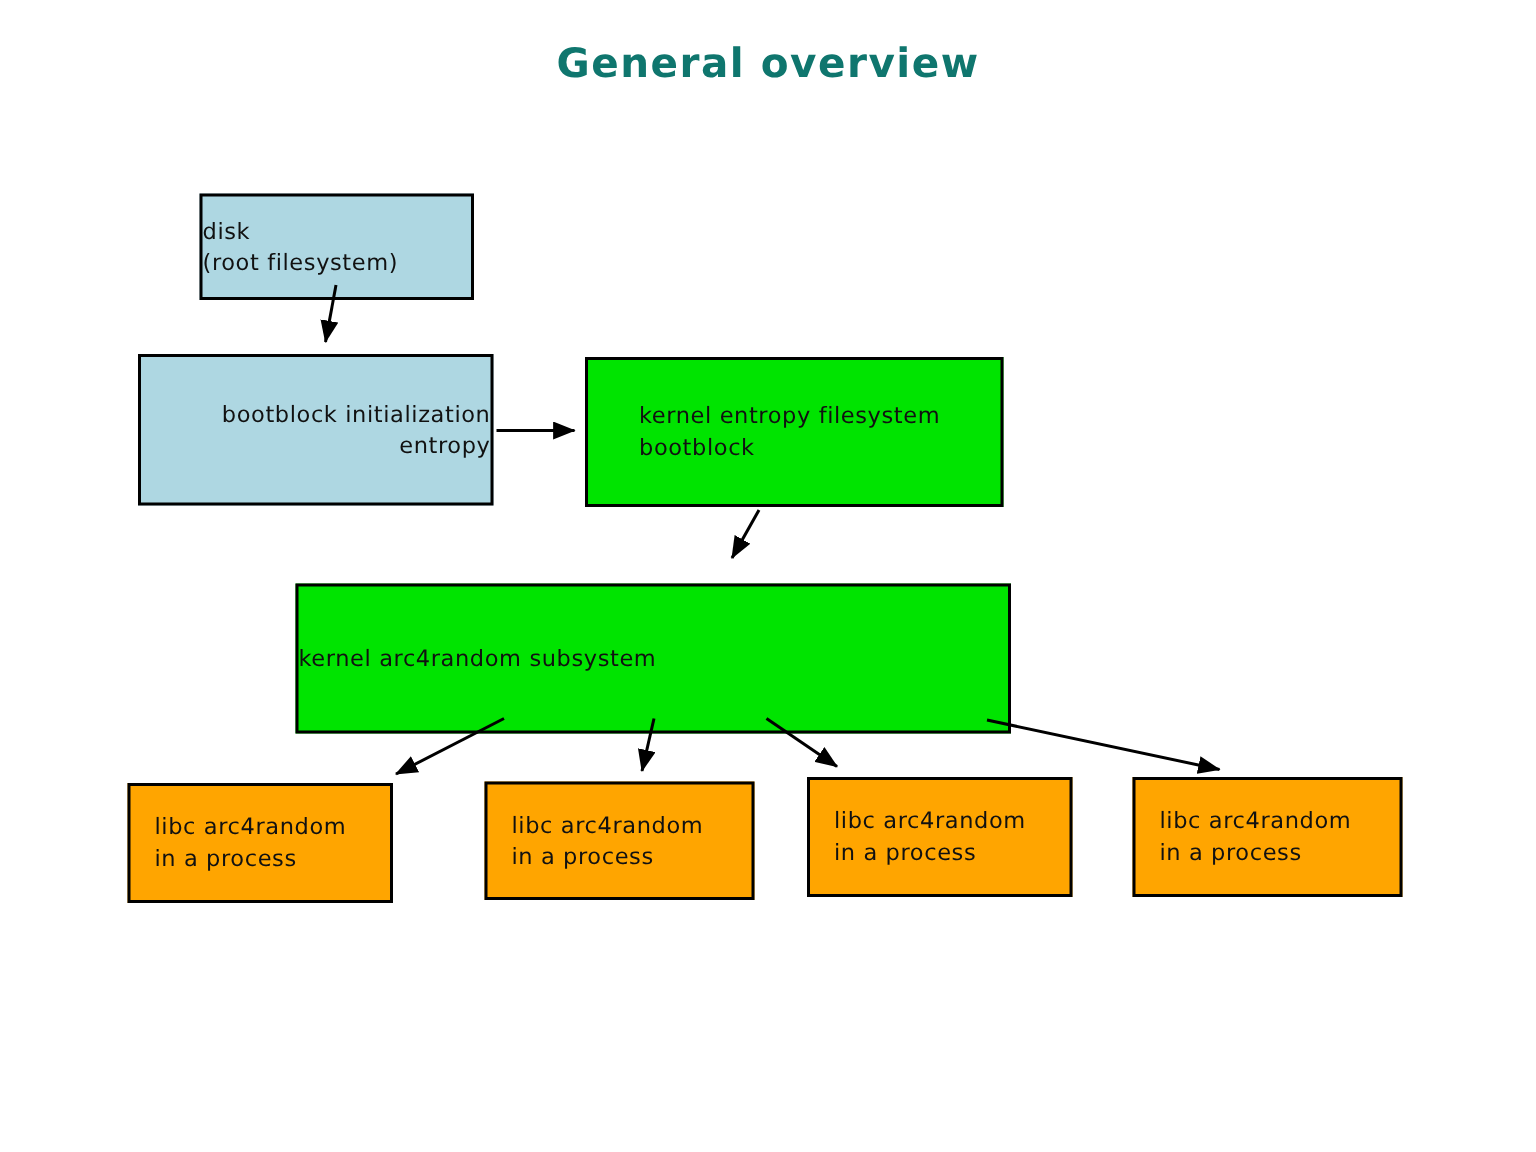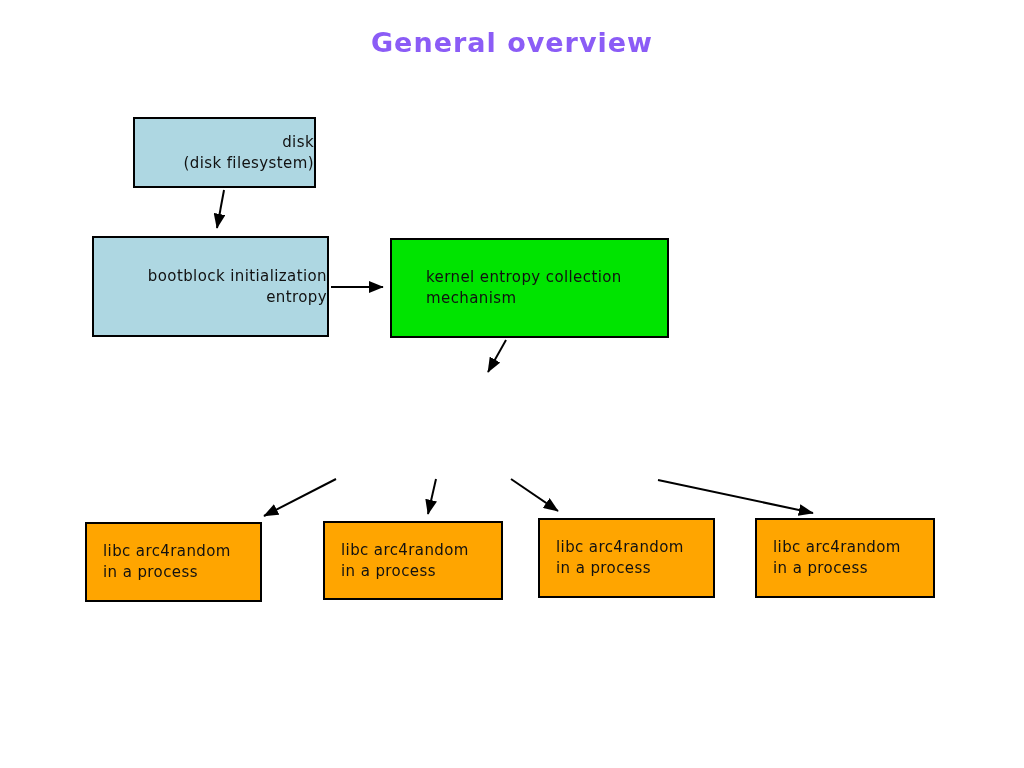--- a/index.html
+++ b/index.html
@@ -22,21 +22,21 @@
   }
   .title {
     position: absolute;
     top: 27px;
     left: 0;
     width: 100%;
     text-align: center;
     font-size: 27px;
     font-weight: bold;
     letter-spacing: 1px;
-    color: #8b5cf6;
+    color: #0f766e;
   }
   .edges {
     position: absolute;
     left: 0;
     top: 0;
     width: 1024px;
     height: 768px;
     z-index: 3;
     pointer-events: none;
   }
@@ -48,21 +48,21 @@
     letter-spacing: 0.4px;
     line-height: 21px;
     display: flex;
     flex-direction: column;
     justify-content: center;
     z-index: 2;
   }
   .node.blue   { background: var(--node-blue); }
   .node.green  { background: var(--node-green); }
   .node.orange { background: var(--node-orange); padding-left: 16px; }
-  .node.center { text-align: right; }
+  .node.center { text-align: left; margin-top: 12px; }
   .node span { display: block; }
 
   .disk      { left: 133px; top: 117px; width: 183px; height: 71px; }
   .bootblock { left:  92px; top: 236px; width: 237px; height: 101px; padding-left: 20px; text-align: right; }
   .entropy   { left: 390px; top: 238px; width: 279px; height: 100px; padding-left: 34px; }
   .subsystem { left: 197px; top: 377px; width: 477px; height: 100px; }
   .libc1     { left:  85px; top: 522px; width: 177px; height: 80px; padding-left: 23px; }
   .libc2     { left: 323px; top: 521px; width: 180px; height: 79px; padding-left: 23px; }
   .libc3     { left: 538px; top: 518px; width: 177px; height: 80px; padding-left: 23px; }
   .libc4     { left: 755px; top: 518px; width: 180px; height: 80px; padding-left: 23px; }
@@ -86,33 +86,36 @@
       <path d="M506,340 L488,372" marker-end="url(#ah)"></path>
       <path d="M336,479 L264,516" marker-end="url(#ah)"></path>
       <path d="M436,479 L428,514" marker-end="url(#ah)"></path>
       <path d="M511,479 L558,511" marker-end="url(#ah)"></path>
       <path d="M658,480 L813,513" marker-end="url(#ah)"></path>
     </g>
   </svg>
 
   <div class="node blue disk center">
     <span>disk</span>
-    <span>(disk filesystem)</span>
+    <span>(root filesystem)</span>
   </div>
 
   <div class="node blue bootblock">
     <span>bootblock initialization</span>
     <span>entropy</span>
   </div>
 
   <div class="node green entropy">
-    <span>kernel entropy collection</span>
-    <span>mechanism</span>
+    <span>kernel entropy filesystem</span>
+    <span>bootblock</span>
   </div>
 
+  <div class="node green subsystem center">
+    <span>kernel arc4random subsystem</span>
+  </div>
 
   <div class="node orange libc1">
     <span>libc arc4random</span>
     <span>in a process</span>
   </div>
 
   <div class="node orange libc2">
     <span>libc arc4random</span>
     <span>in a process</span>
   </div>

